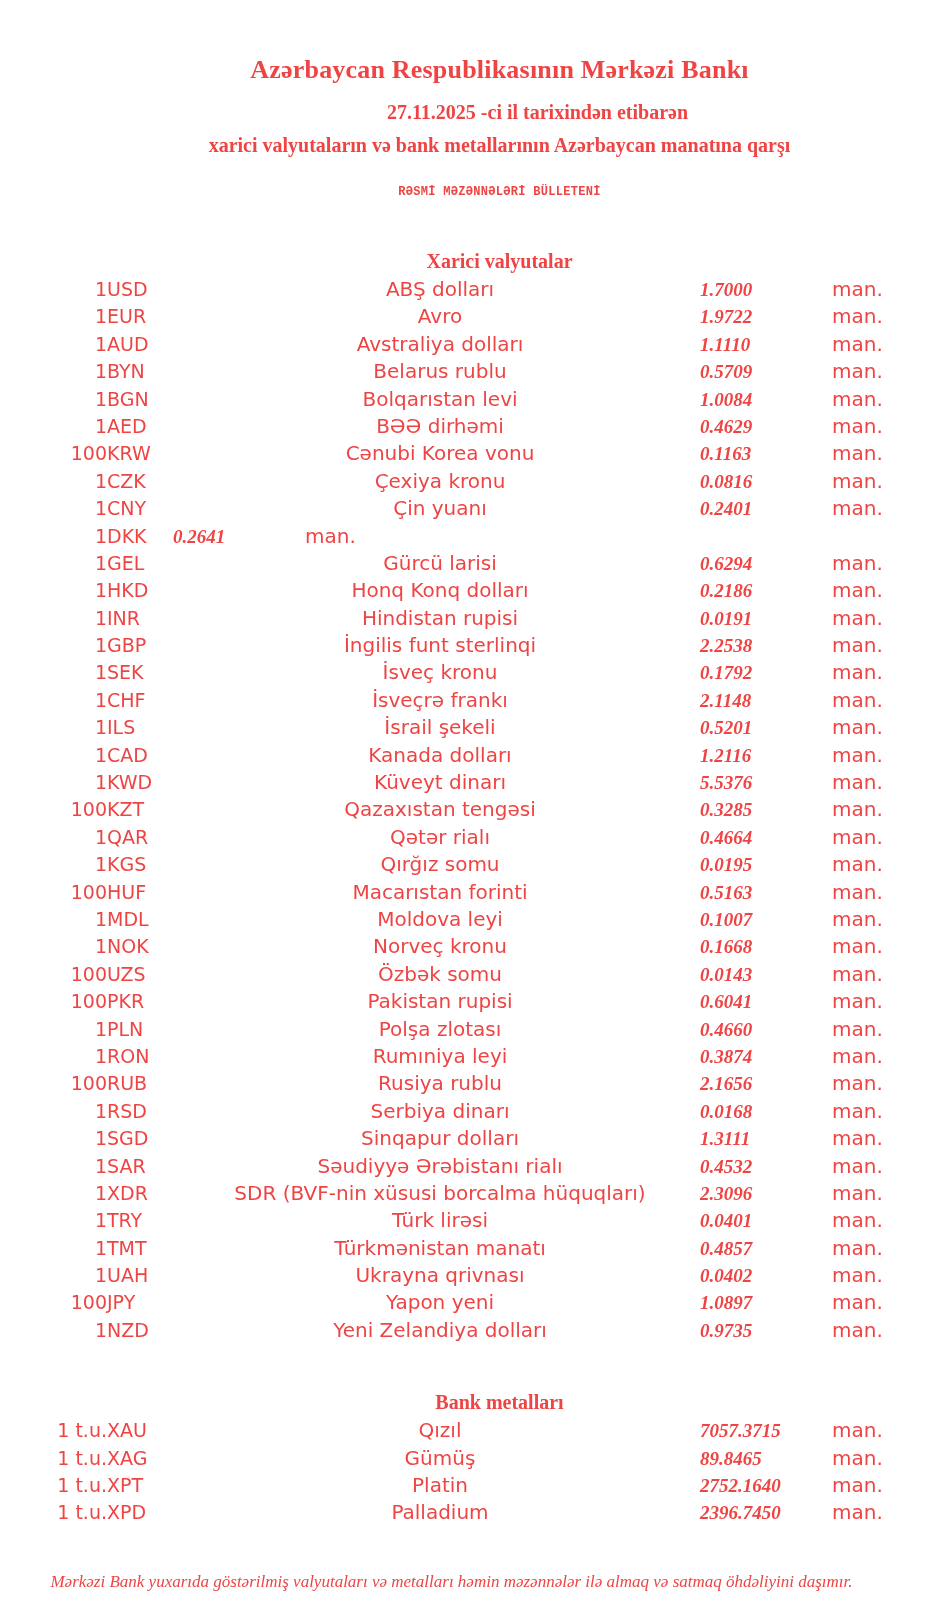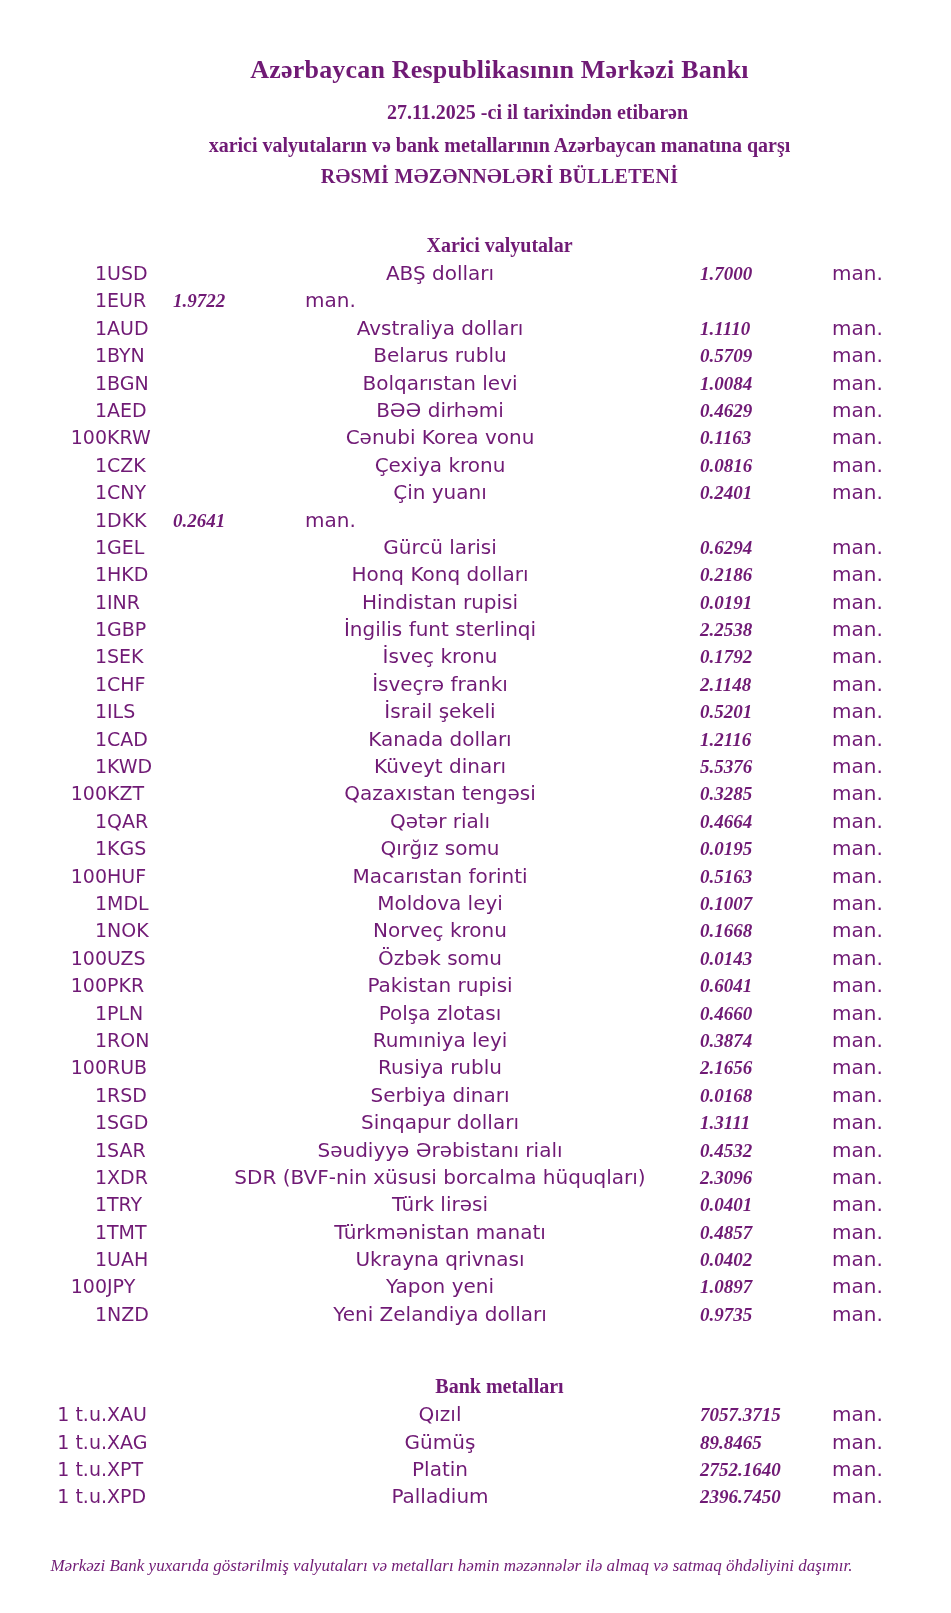--- a/index.html
+++ b/index.html
@@ -5,21 +5,21 @@
   html, body {
     margin: 0;
     padding: 0;
     background: #ffffff;
   }
   .page {
     position: relative;
     width: 951px;
     height: 1613px;
     background: #ffffff;
-    color: #701a75;
+    color: #ef4444;
     overflow: hidden;
   }
   
   .doc-header {
     width: 951px;
     box-sizing: border-box;
     padding-left: 48px;          
     padding-top: 53px;
     text-align: center;
     font-family: "Liberation Serif", serif;
@@ -36,24 +36,25 @@
     margin-top: 12px;
     position: relative;
     left: 38px;                  
   }
   .subtitle-line {
     font-size: 20px;
     line-height: 26px;
     margin-top: 7px;
   }
   .bulletin-title {
-    font-size: 20px;
+    font-size: 12px;
     line-height: 28px;
-    margin-top: 4px;
+    margin-top: 20px;
     letter-spacing: 0.3px;
+    font-family: Liberation Mono, monospace;
   }
   
   .section-title {
     width: 951px;
     box-sizing: border-box;
     padding-left: 48px;
     text-align: center;
     font-family: "Liberation Serif", serif;
     font-weight: bold;
     font-size: 20px;
@@ -135,20 +136,21 @@
       <div class="row">
     <span class="col qty">1</span>
     <span class="col code">USD</span>
     <span class="col name">ABŞ dolları</span>
     <span class="col rate">1.7000</span>
     <span class="col man">man.</span>
   </div>
       <div class="row">
     <span class="col qty">1</span>
     <span class="col code">EUR</span>
+    <span class="col name">Avro</span>
     <span class="col rate">1.9722</span>
     <span class="col man">man.</span>
   </div>
       <div class="row">
     <span class="col qty">1</span>
     <span class="col code">AUD</span>
     <span class="col name">Avstraliya dolları</span>
     <span class="col rate">1.1110</span>
     <span class="col man">man.</span>
   </div>

